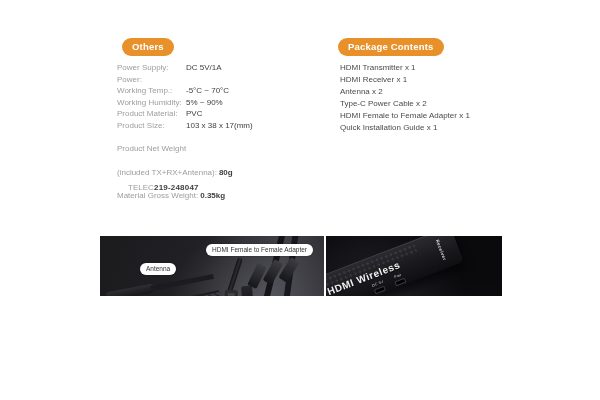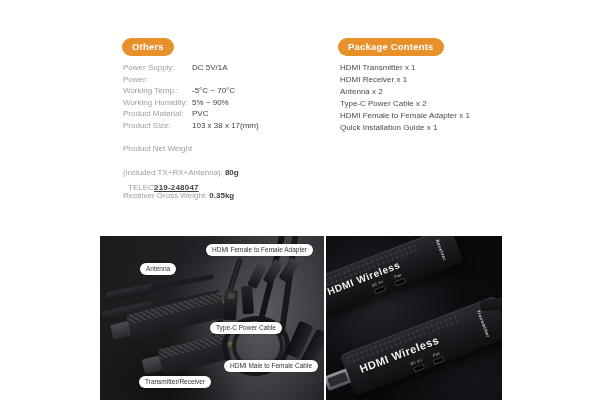--- a/index.html
+++ b/index.html
@@ -1,35 +1,35 @@
 <!DOCTYPE html>
 <html><head>
 <meta charset="utf-8">
 <style>
   html,body{margin:0;padding:0;}
   body{width:600px;height:400px;background:#ffffff;font-family:"Liberation Sans",sans-serif;-webkit-font-smoothing:antialiased;}
-  .canvas{position:relative;width:600px;height:400px;background:#ffffff;overflow:hidden;}
+  .canvas{position:relative;width:600px;height:296px;background:#ffffff;overflow:hidden;}
 
   
   .badge{position:absolute;height:18px;line-height:18px;padding:0 10px;border-radius:10px;
          background:#E8912B;color:#ffffff;font-size:9.5px;font-weight:700;letter-spacing:.2px;}
   .badge.others{left:122px;top:38px;}
   .badge.package{left:338px;top:38px;}
 
   
-  .specs{position:absolute;left:123px;top:62px;width:210px;font-size:8px;}
+  .specs{position:absolute;left:117px;top:62px;width:210px;font-size:8px;}
   .spec-row{display:flex;height:11.5px;align-items:center;}
   .spec-label{width:69px;color:#9d9d9d;flex:none;}
   .spec-value{color:#3f3f3f;font-weight:400;white-space:nowrap;}
   .spec-line{height:11.5px;line-height:11.5px;color:#9d9d9d;white-space:nowrap;margin-top:12px;}
   .spec-line .inline-val{color:#3f3f3f;font-weight:700;margin-left:2px;text-align:center;}
   .certs{position:absolute;left:128px;top:182px;font-size:8px;}
   .cert-row{display:flex;height:11.5px;align-items:center;}
   .cert-label{width:26px;color:#9d9d9d;flex:none;}
-  .cert-value{color:#3f3f3f;font-weight:700;letter-spacing:.2px;text-decoration:underline;}
+  .cert-value{color:#3f3f3f;font-weight:700;letter-spacing:.2px;}
 
   
   .pkg-list{position:absolute;left:340px;top:62px;font-size:8px;color:#4a4a4a;font-weight:500;}
   .pkg-item{height:12.1px;line-height:12.1px;white-space:nowrap;}
 
   
   .photo{position:absolute;top:236px;height:164px;overflow:hidden;}
   .photo.left{left:100px;width:224px;
     background:
       radial-gradient(circle at 72% 48%, rgba(138,138,150,0.40), rgba(70,70,78,0) 52%),
@@ -139,21 +139,21 @@
     </div>
     <div class="spec-row">
       <span class="spec-label">Product Size:</span>
       <span class="spec-value">103 x 38 x 17(mm)</span>
     </div>
     <div class="spec-line">Product Net Weight</div>
     <div class="spec-line">
       <span>(included TX+RX+Antenna):</span><span class="inline-val">80g</span>
     </div>
     <div class="spec-line">
-      <span>Receiver Gross Weight:</span><span class="inline-val">0.35kg</span>
+      <span>Material Gross Weight:</span><span class="inline-val">0.35kg</span>
     </div>
   </div>
 
   <div class="certs">
     <div class="cert-row">
       <span class="cert-label">TELEC:</span>
       <span class="cert-value">219-248047</span>
     </div>
   </div>
 

